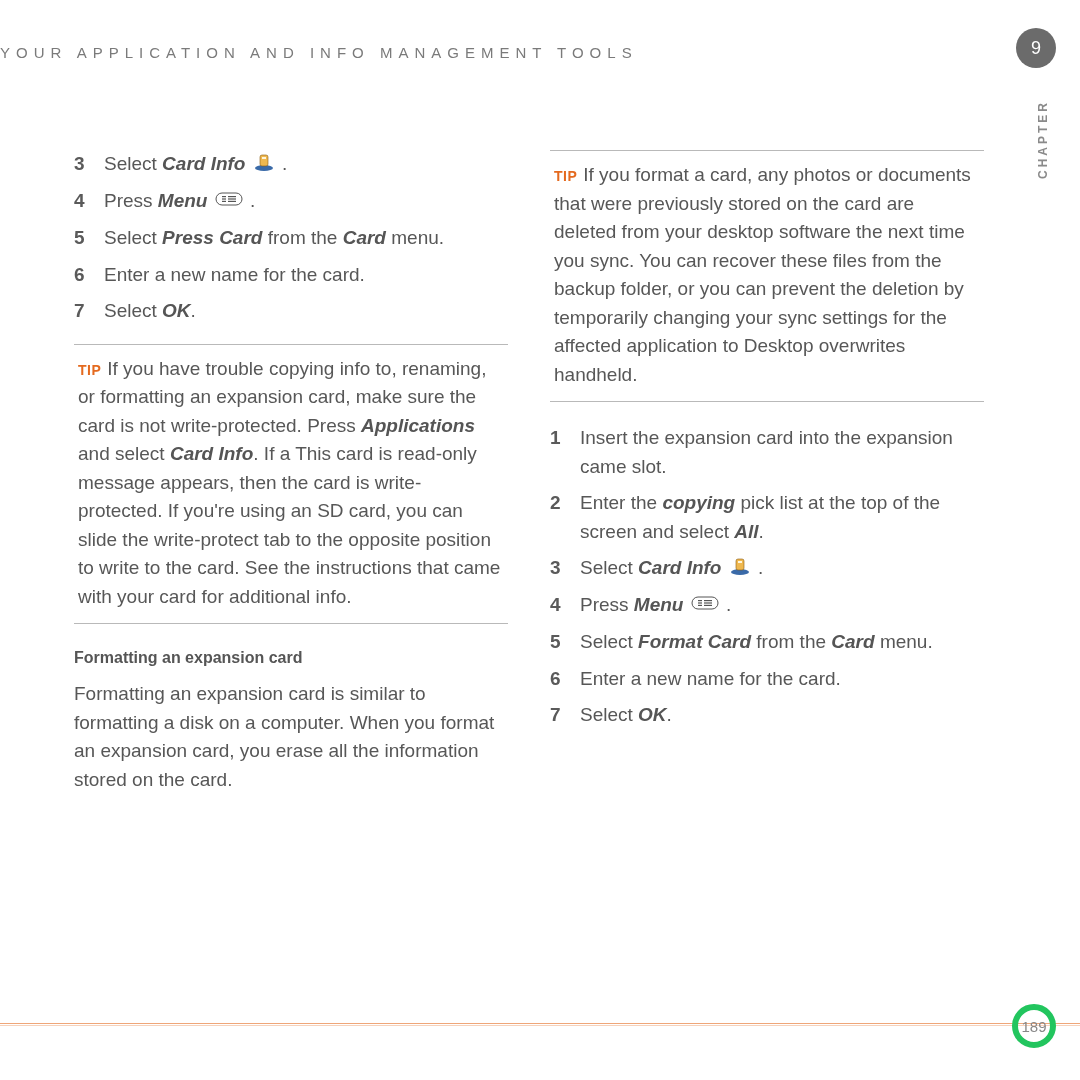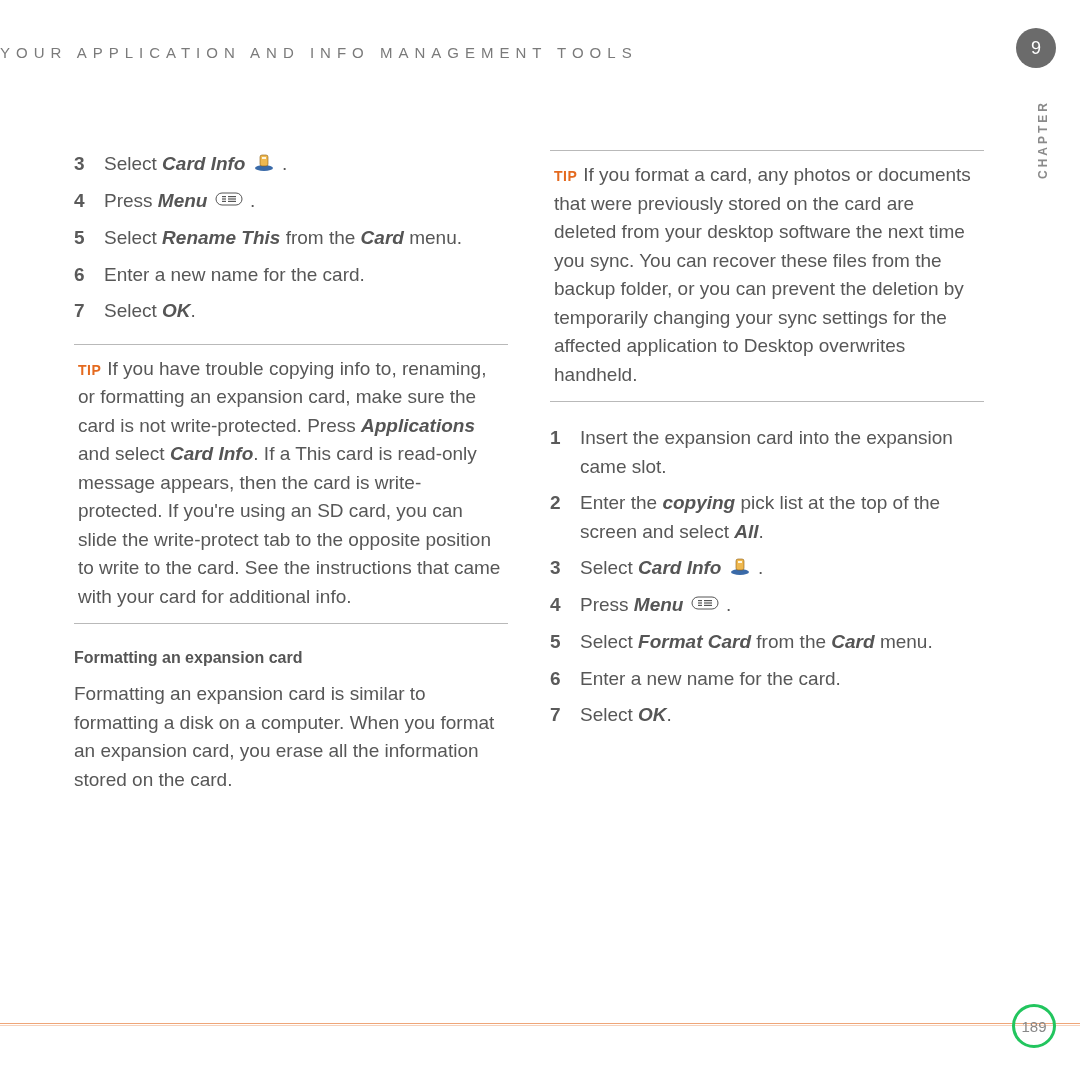--- a/index.html
+++ b/index.html
@@ -16,21 +16,21 @@
   ol.steps .txt { flex: 1; }
   .b { font-weight: 700; color: #555; font-style: italic; }
   .tipbox { border-top: 1px solid #b9b9b9; border-bottom: 1px solid #b9b9b9; padding: 10px 4px 12px 4px; margin: 18px 0 22px 0; }
   .tiplabel { color: #e46a1f; font-weight: 700; font-size: 14px; margin-right: 6px; letter-spacing: 0.5px; margin-top: 45px; }
   .section-head { font-weight: 700; color: #555; margin-bottom: 10px; font-size: 16px; }
   .para { margin-bottom: 7px; }
   .icon-card { display: inline-block; vertical-align: middle; margin: 0 2px; }
   .icon-menu { display: inline-block; vertical-align: middle; margin: 0 2px; }
   .footer-line { position: absolute; left: 0; bottom: 56px; width: 1080px; height: 1px; background: #e46a1f; opacity: 0.6; }
   .footer-line2 { position: absolute; left: 0; bottom: 55px; width: 1080px; height: 0.5px; background: #e46a1f; opacity: 0.3; }
-  .page-num { position: absolute; right: 24px; bottom: 32px; width: 44px; height: 44px; border: 3px solid #22c55e; border-radius: 50%; display: flex; align-items: center; justify-content: center; color: #888; font-size: 15px; }
+  .page-num { position: absolute; right: 24px; bottom: 32px; width: 44px; height: 44px; border: 6px solid #22c55e; border-radius: 50%; display: flex; align-items: center; justify-content: center; color: #888; font-size: 15px; }
 </style>
 </head>
 <body>
 
 <div class="page">
   <div class="header-text">YOUR APPLICATION AND INFO MANAGEMENT TOOLS</div>
   <div class="chapter-badge">9</div>
   <div class="chapter-rot">CHAPTER</div>
 
   <div class="content">
@@ -65,21 +65,21 @@
                   <rect x="13" y="8.4" width="8" height="1.2" fill="#555"></rect>
                   <rect x="13" y="10.8" width="8" height="1.2" fill="#555"></rect>
                 </svg>
             </span>
             <span> .</span>
           </span>
         </li>
         <li>
           <span class="num">5</span>
           <span class="txt">
-            <span>Select </span><span class="b">Rename This</span><span> from the </span><span class="b">Card</span><span> menu.</span>
+            <span>Select </span><span class="b">Press Card</span><span> from the </span><span class="b">Card</span><span> menu.</span>
           </span>
         </li>
         <li>
           <span class="num">6</span>
           <span class="txt">Enter a new name for the card.</span>
         </li>
         <li>
           <span class="num">7</span>
           <span class="txt">
             <span>Select </span><span class="b">OK</span><span>.</span>

